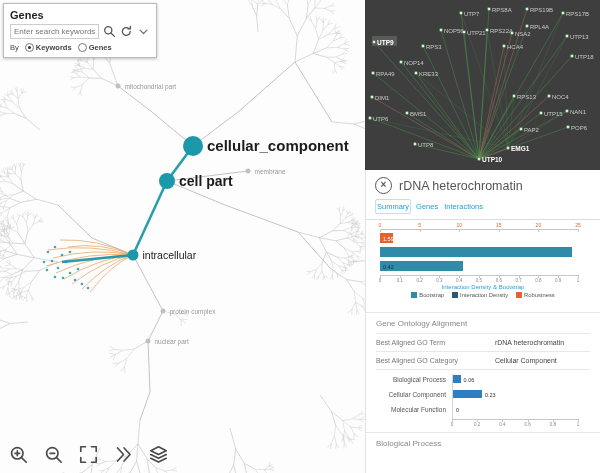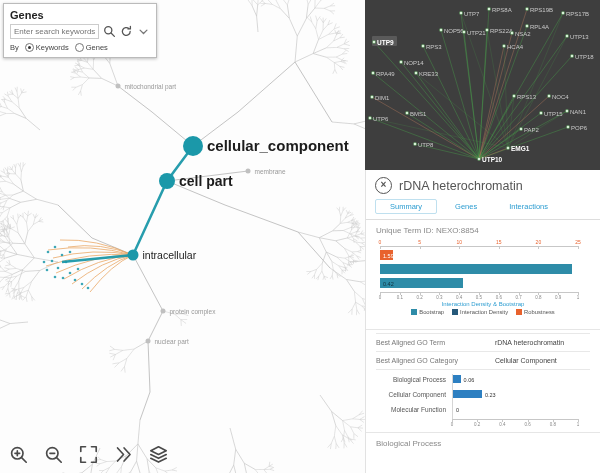--- a/index.html
+++ b/index.html
@@ -9,40 +9,40 @@
   #tree-panel{position:absolute;left:0;top:0;width:365px;height:473px;background:#fdfdfd;overflow:hidden;}
   #tree-svg{position:absolute;left:0;top:0;}
 
   #search-card{position:absolute;left:3px;top:3px;width:154px;background:#fff;border:1px solid #bbb;
     box-shadow:0 1px 3px rgba(0,0,0,.25);padding:5px 6px;box-sizing:border-box;}
   .sc-title{font-size:11px;font-weight:bold;color:#222;margin-bottom:3px;}
   .sc-input-row{display:flex;align-items:center;gap:3px;}
   #search-input{flex:1;min-width:0;height:15px;font-size:8px;border:1px solid #ccc;padding:1px 3px;color:#333;box-sizing:border-box;}
   .sc-icon{width:14px;height:14px;display:inline-flex;align-items:center;justify-content:center;cursor:pointer;}
   #search-modes{margin-top:4px;display:flex;align-items:center;gap:6px;font-size:7.5px;color:#444;}
-  .radio-wrap{display:inline-flex;align-items:center;gap:2px;cursor:pointer;}
+  .radio-wrap{display:inline-flex;align-items:center;gap:2px;cursor:pointer;font-weight:bold;}
   .radio{width:7px;height:7px;border:1px solid #777;border-radius:50%;display:inline-flex;align-items:center;justify-content:center;background:#fff;}
   .radio-dot{width:3px;height:3px;border-radius:50%;background:#333;}
   .radio-label{color:#444;}
 
   #zoom-toolbar{position:absolute;left:6px;bottom:5px;display:flex;gap:11px;align-items:center;}
   #zoom-toolbar button{width:24px;height:24px;padding:1px;background:transparent;border:none;cursor:pointer;}
 
   
   #network-panel{position:absolute;left:365px;top:0;width:235px;height:170px;background:#3e3e3e;overflow:hidden;}
 
   
   #detail-panel{position:absolute;left:365px;top:170px;width:235px;height:303px;background:#fff;box-sizing:border-box;
     border-left:1px solid #e2e2e2;overflow:hidden;}
   .dp-header{display:flex;align-items:center;gap:7px;padding:7px 9px 4px;}
   .dp-close{width:15px;height:15px;border:1.5px solid #555;border-radius:50%;color:#555;font-size:10px;line-height:14px;
     text-align:center;font-weight:bold;cursor:pointer;flex:0 0 auto;}
   .dp-title{font-size:12.5px;color:#555;}
   #dp-tabs{display:flex;gap:4px;align-items:center;padding:1px 9px 5px;border-bottom:1px solid #ddd;}
-  .tab{font-size:7.5px;color:#2d9dd1;padding:2px 14px;cursor:pointer;}
+  .tab{font-size:7.5px;color:#2d9dd1;padding:2px 1px;cursor:pointer;}
   .tab.active{border:1px solid #bfe0ef;border-radius:2px;}
   .dp-sub{font-size:8px;color:#8a8a8a;padding:6px 10px 2px;}
   #rob-chart{position:relative;margin:2px 10px 0;height:86px;}
   #rob-legend{position:absolute;left:0;top:70px;width:100%;display:flex;justify-content:center;gap:8px;}
   .lg-item{display:flex;align-items:center;gap:2px;font-size:5.8px;color:#555;}
   .lg-sq{width:6px;height:6px;display:inline-block;}
   .dp-divider{border-top:1px solid #e6e6e6;margin:4px 0 0;}
   #go-align-table{margin:3px 10px 0;border-top:1px solid #e8e8e8;font-size:7px;}
   .ga-row{display:flex;border-bottom:1px solid #e8e8e8;padding:5px 0;}
   .ga-row .lbl{flex:1.25;color:#777;}
@@ -1596,24 +1596,20 @@
     <div class="dp-header">
       <div class="dp-close">×</div>
       <div class="dp-title">rDNA heterochromatin</div>
     </div>
     <div id="dp-tabs">
         <div class="tab active">Summary</div>
         <div class="tab">Genes</div>
         <div class="tab">Interactions</div>
       </div>
 
-    <div class="dp-sub">
-      <span>Unique Term ID:</span>
-      <span>NEXO:8854</span>
-    </div>
 
     <div id="rob-chart">
       <div id="rob-legend">
           <div class="lg-item">
             <div class="lg-sq" style="background: rgb(46, 140, 168);"></div>
             <span>Bootstrap</span>
           </div>
           <div class="lg-item">
             <div class="lg-sq" style="background: rgb(38, 89, 122);"></div>
             <span>Interaction Density</span>
@@ -1661,20 +1657,21 @@
         <div class="axis-line" style="left: 162.4px; top: 53px; width: 1px; height: 3px;"></div>
         <div class="tick-label" style="left: 155.4px; top: 56px; width: 14px; font-size: 4.5px;">0.8</div>
         <div class="axis-line" style="left: 182.2px; top: 53px; width: 1px; height: 3px;"></div>
         <div class="tick-label" style="left: 175.2px; top: 56px; width: 14px; font-size: 4.5px;">0.9</div>
         <div class="axis-line" style="left: 202px; top: 53px; width: 1px; height: 3px;"></div>
         <div class="tick-label" style="left: 195px; top: 56px; width: 14px; font-size: 4.5px;">1</div>
         <div style="left: 0px; top: 62px; width: 100%; text-align: center; font-size: 6px; color: rgb(45, 157, 209); position: absolute;">Interaction Density &amp; Bootstrap</div>
       </div>
 
     <div class="dp-divider"></div>
+    <div class="dp-sub">Gene Ontology Alignment</div>
 
     <div id="go-align-table">
       <div class="ga-row">
         <span class="lbl">Best Aligned GO Term</span>
         <span class="val">rDNA heterochromatin</span>
       </div>
       <div class="ga-row">
         <span class="lbl">Best Aligned GO Category</span>
         <span class="val">Cellular Component</span>
       </div>

